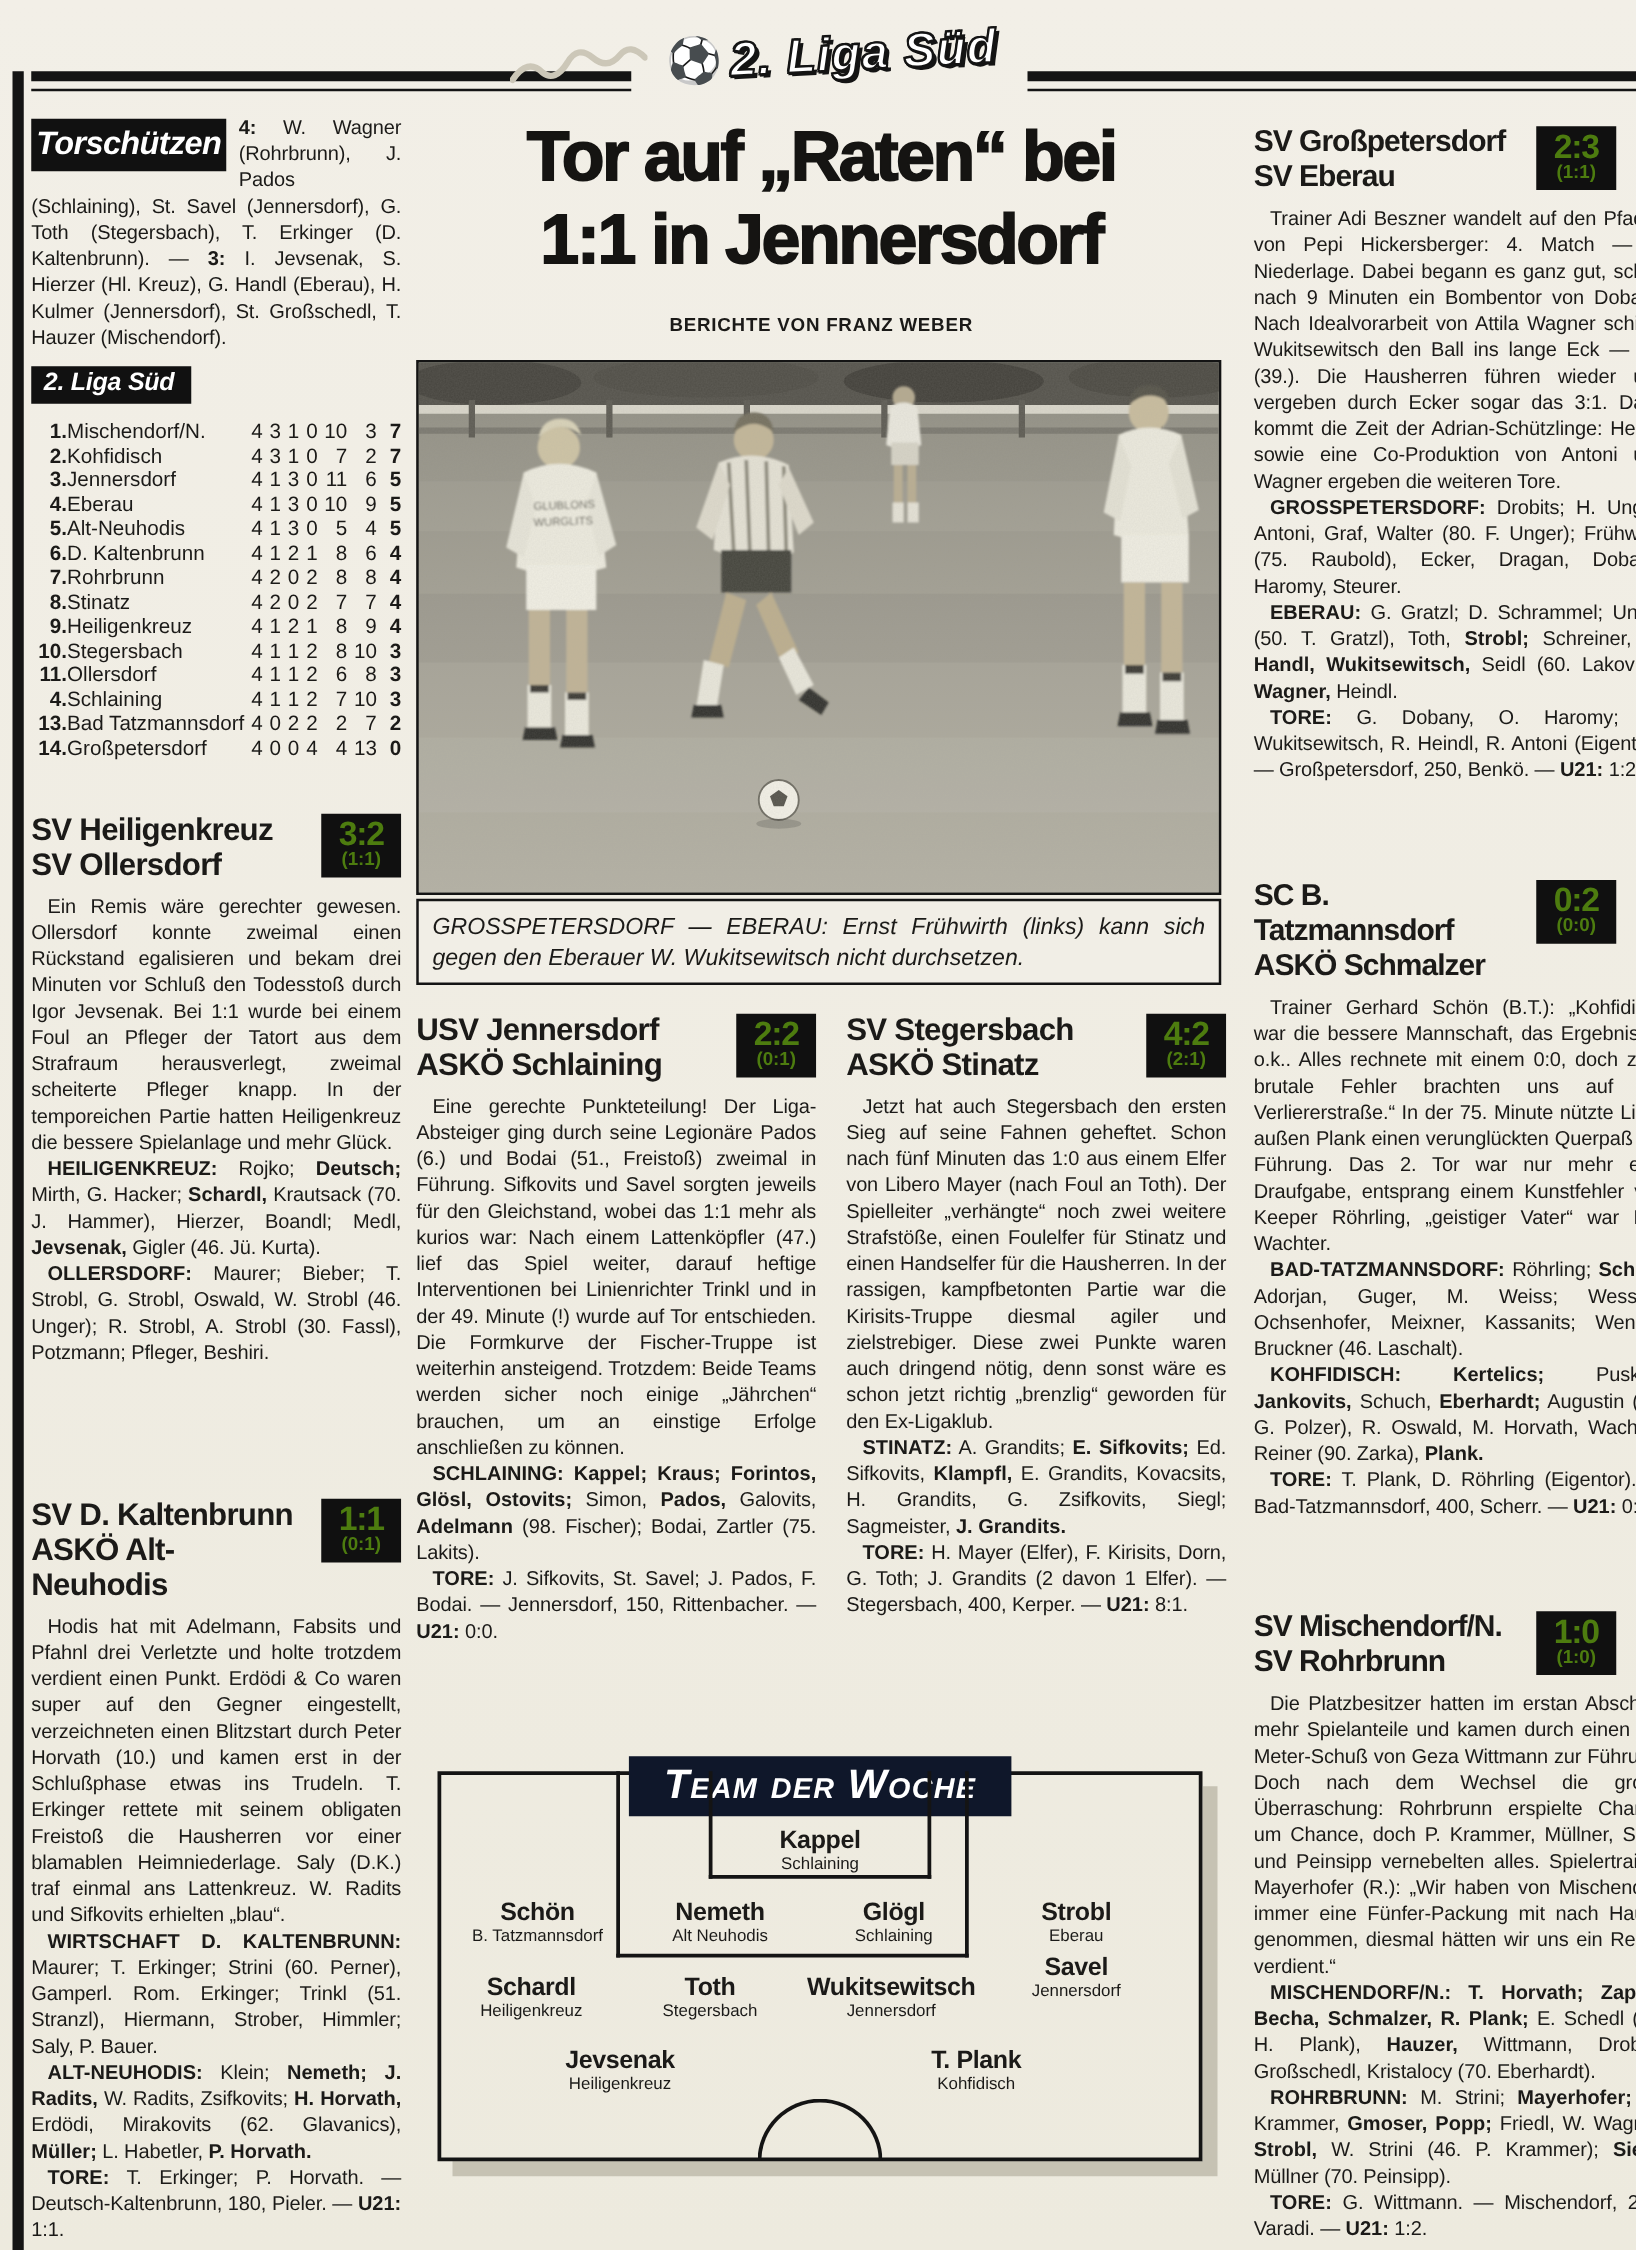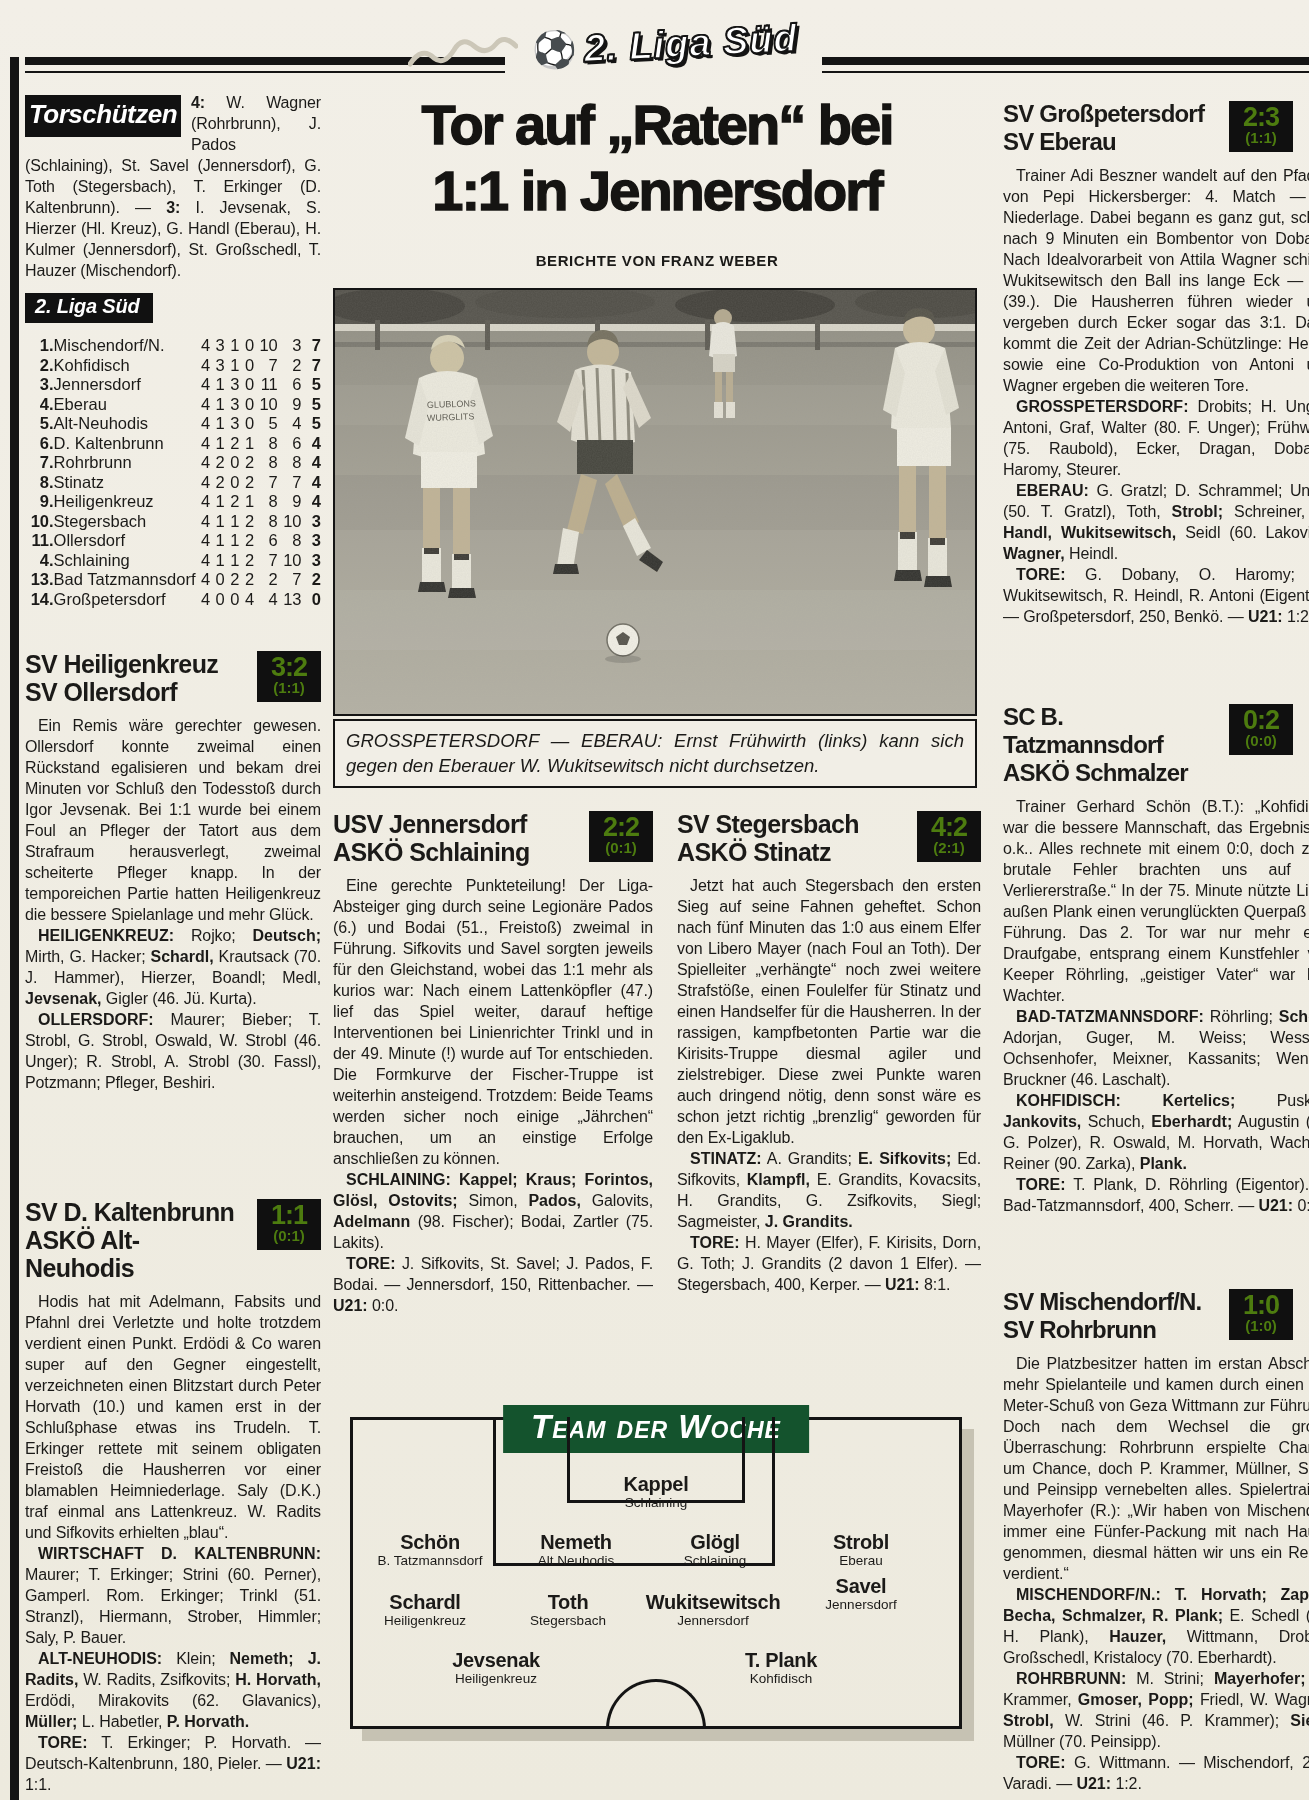--- a/index.html
+++ b/index.html
@@ -71,23 +71,23 @@
   #col-right .art-head h3{font-size:24px;letter-spacing:-0.8px;}
 
   
   #pitch{position:absolute;left:350px;top:1417px;width:606px;height:306px;
     border:3px solid #141414;box-shadow:12px 12px 0 #c6c2b3;}
   .pbox{position:absolute;left:140px;top:-3px;width:276px;height:146px;border:3px solid #141414;border-top:none;}
   .gbox{position:absolute;left:214px;top:-3px;width:172px;height:83px;border:3px solid #141414;border-top:none;}
   .arc{position:absolute;left:50%;bottom:-3px;width:94px;height:47px;transform:translateX(-50%);
     border:3px solid #141414;border-bottom:none;border-radius:94px 94px 0 0;}
   .tdw-banner{position:absolute;left:50%;top:-15px;transform:translateX(-50%);
-    background:#14532d;color:#fff;font-style:italic;font-weight:700;font-variant:small-caps;
+    background:#0f172a;color:#fff;font-style:italic;font-weight:700;font-variant:small-caps;
     font-size:33px;line-height:34px;padding:5px 28px 9px;white-space:nowrap;letter-spacing:1px;}
-  .player{position:absolute;text-align:center;transform:translateX(-50%);white-space:nowrap;margin-top:12px;}
+  .player{position:absolute;text-align:center;transform:translateX(-50%);white-space:nowrap;}
   .player .pname{display:block;font-size:20px;font-weight:700;line-height:21px;letter-spacing:-0.3px;}
   .player .pclub{display:block;font-size:13.5px;line-height:16px;}
 </style>
 </head>
 <body>
 
 <div id="page">
 
   <div class="v-rule"></div>
   <div class="rule-thick" style="left:25px;width:480px;"></div>

